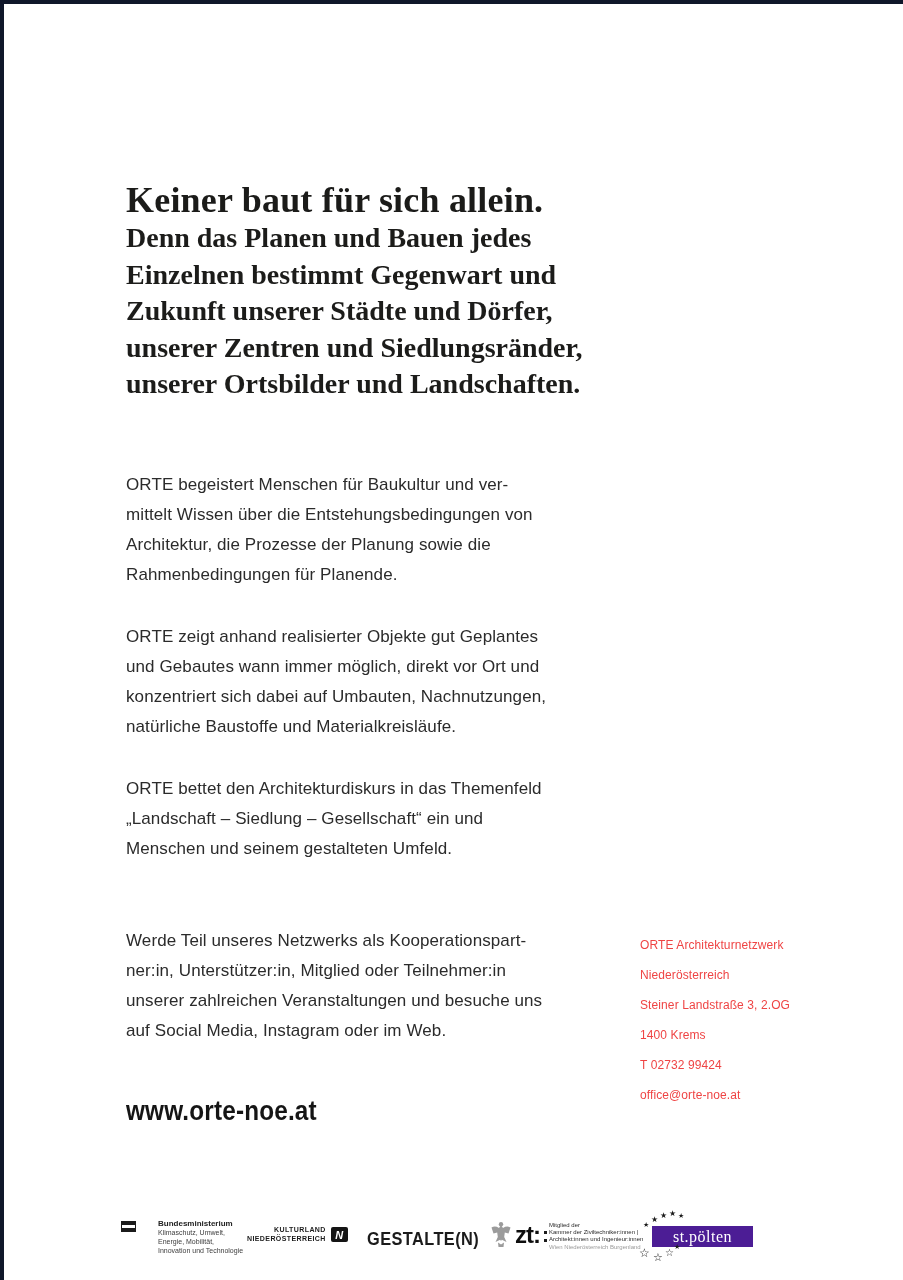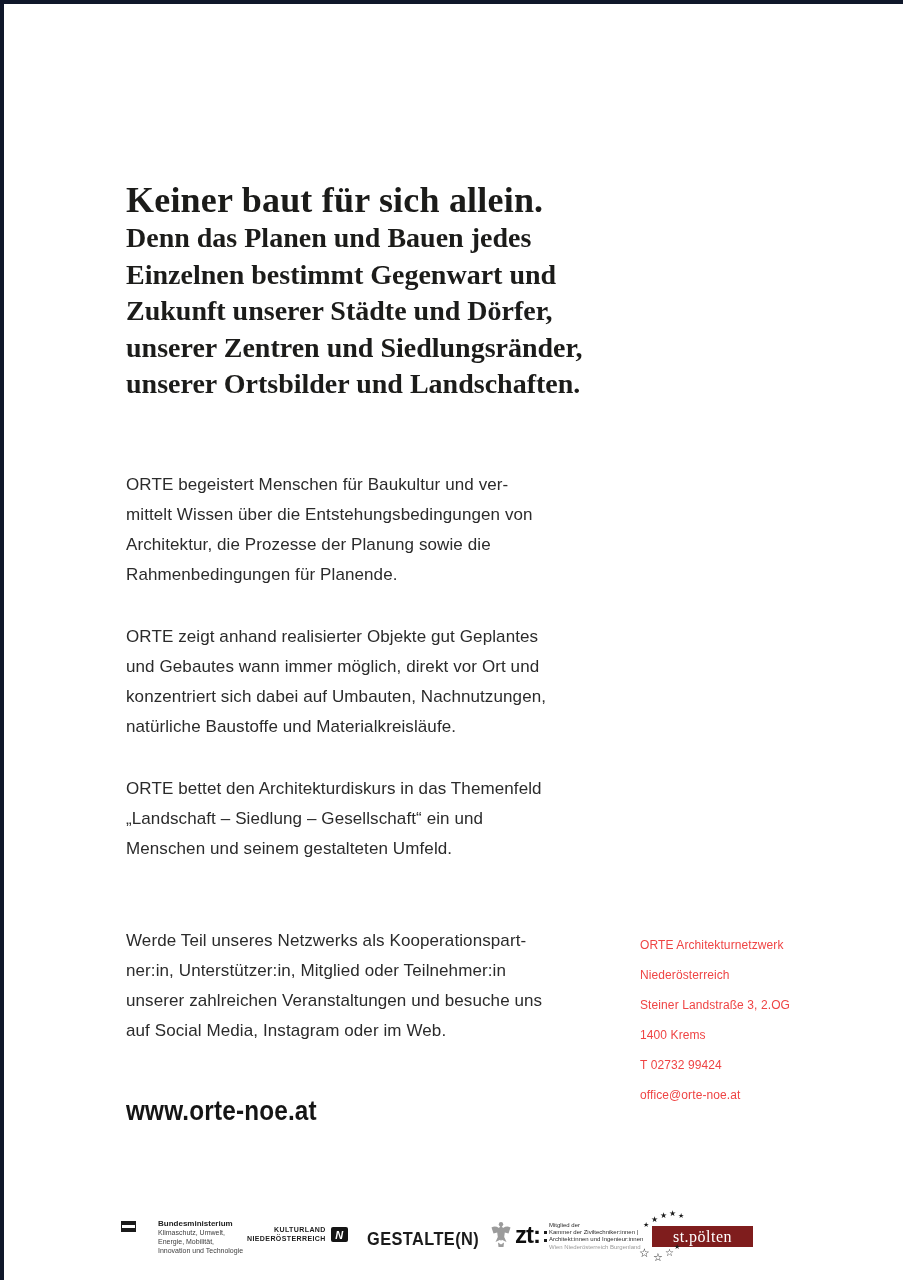--- a/index.html
+++ b/index.html
@@ -63,21 +63,21 @@
   .zt-mark{font-size:24px;font-weight:bold;letter-spacing:-1px;color:#0e0e0e;
     line-height:26px;margin-top:3px;}
   .zt-lines{margin-top:5px;font-size:6px;line-height:7.2px;color:#2a2a2a;white-space:nowrap;}
   .zt-line{display:flex;align-items:center;gap:2px;}
   .zt-bullet{width:3px;height:3px;background:#1b1b1b;display:inline-block;flex:none;}
   .zt-region{color:#9a9a9a;margin-left:5px;}
   .zt-pad{margin-left:5px;}
   
   .logo-sp{left:633px;top:1206px;width:130px;height:60px;}
   .sp-bar{position:absolute;left:15px;top:16px;width:101px;height:21px;
-    background:#7f1d1d;display:flex;align-items:center;justify-content:center;}
+    background:#4c1d95;display:flex;align-items:center;justify-content:center;}
   .sp-label{font-family:"Liberation Serif","DejaVu Serif",serif;
     color:#ffffff;font-size:16px;letter-spacing:0.5px;}
   .star{position:absolute;line-height:1;color:#1b1b1b;
     font-family:"DejaVu Sans",sans-serif;}
 </style>
 </head>
 <body>
 
 <div class="page">
 

